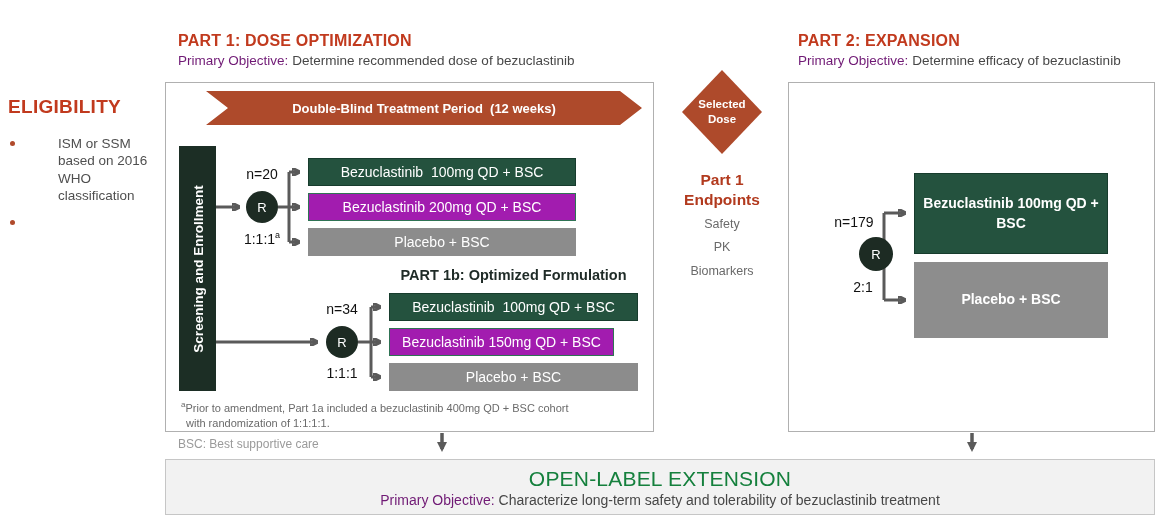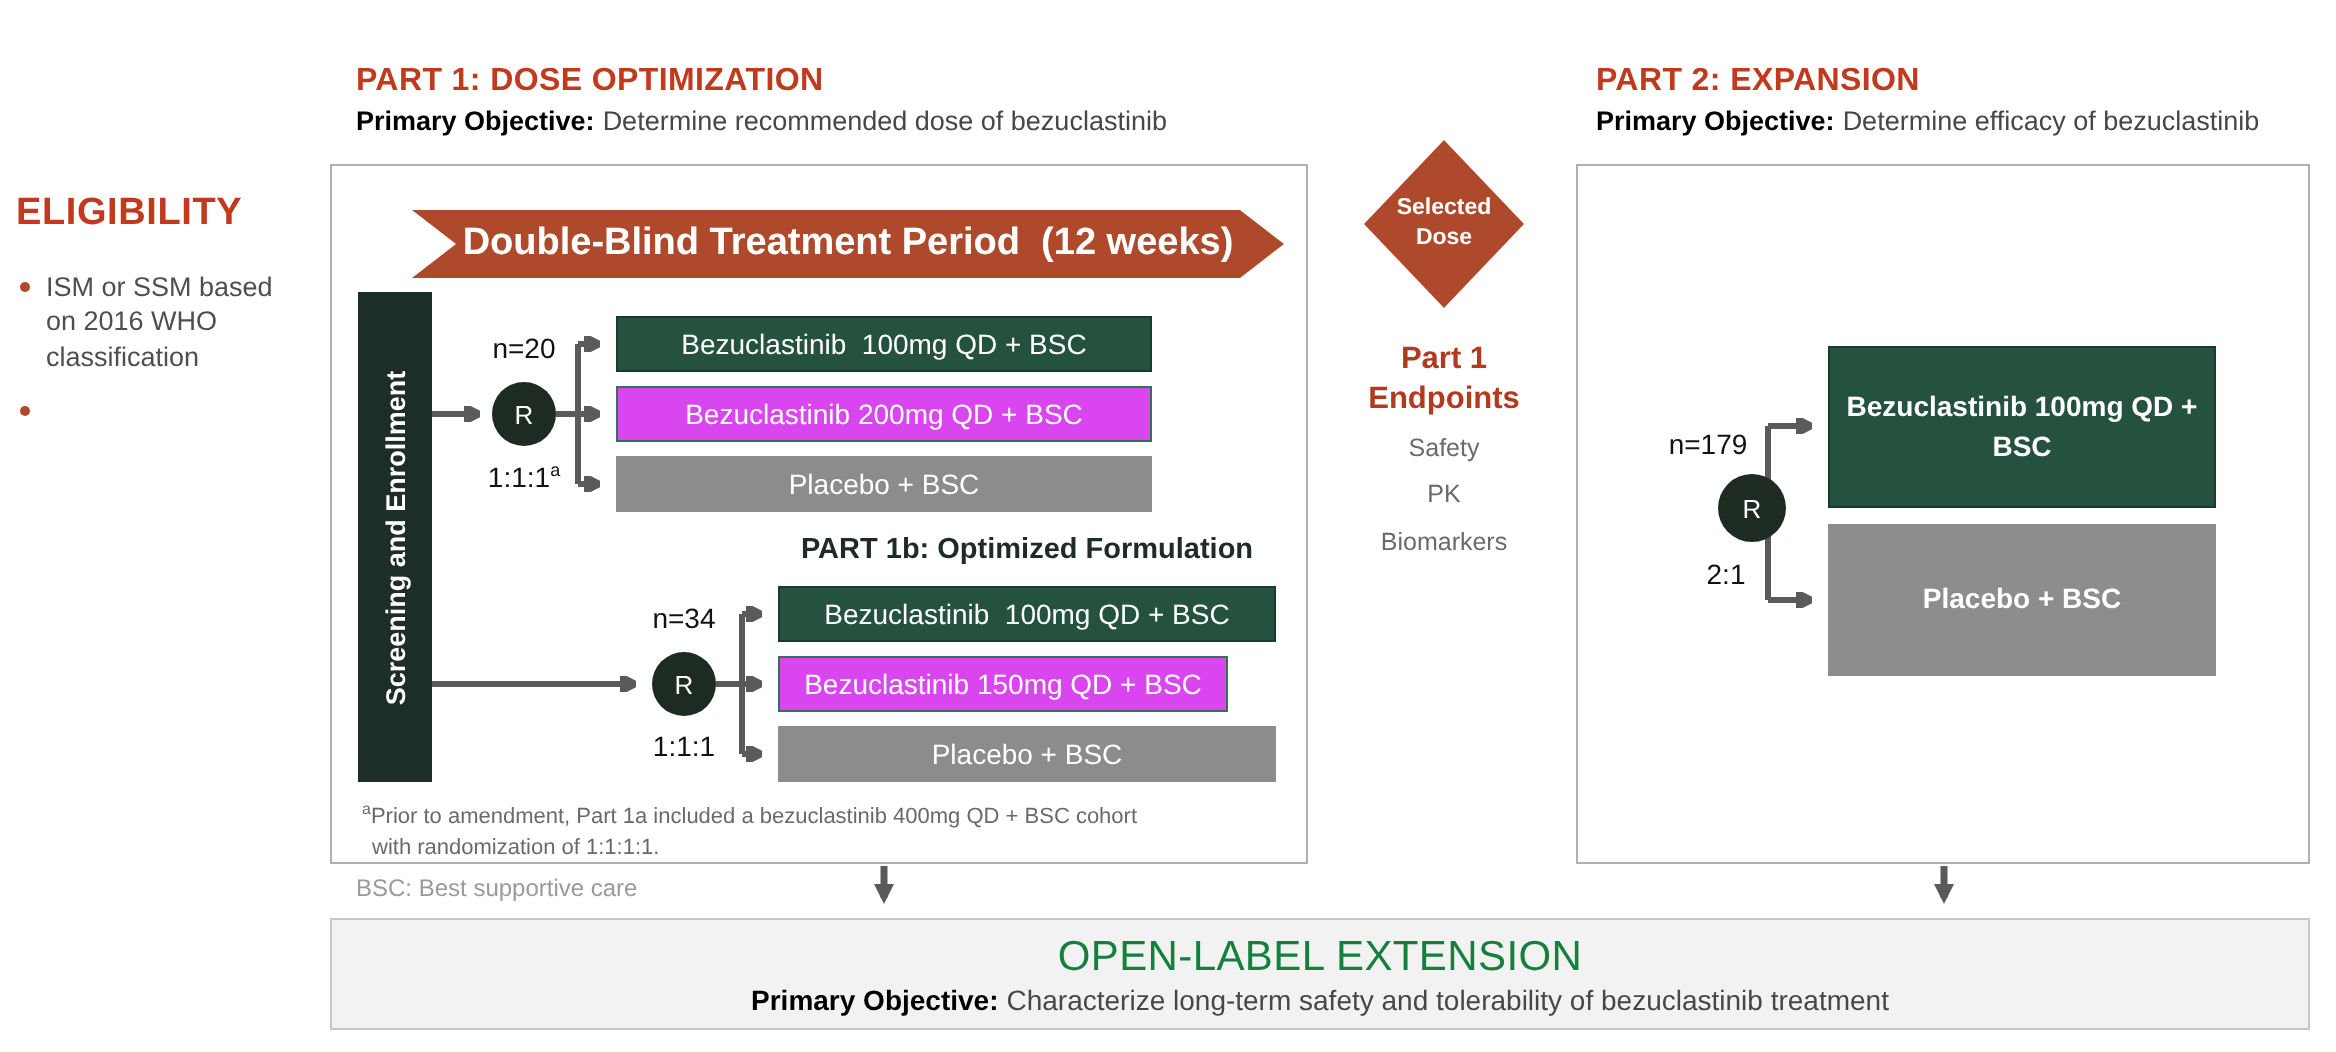--- a/index.html
+++ b/index.html
@@ -3,48 +3,48 @@
 <meta charset="utf-8">
 <style>
   html,body { margin:0; padding:0; background:#ffffff; }
   body { font-family: "Liberation Sans", "DejaVu Sans", sans-serif; }
   #canvas { position:relative; width:1168px; height:526px; background:#ffffff; overflow:hidden; }
 
   
   .abs { position:absolute; }
   .red-head { color:#c13a1e; font-weight:bold; font-size:16px; letter-spacing:.2px; }
   .objective { font-size:13.5px; color:#474747; margin-top:3px; }
-  .objective .obj-label { font-weight:bold; color:#000000; margin-right:4px; }
+  .objective .obj-label { font-weight:normal; color:#701a75; margin-right:4px; }
 
   
   .elig-title { color:#c13a1e; font-weight:bold; font-size:19px; letter-spacing:.3px; }
   .elig-list { margin-top:17px; }
-  .elig-item { display:flex; margin-bottom:10px; }
+  .elig-item { display:flex; margin-bottom:10px;gap:35px; }
   .elig-dot { width:5px; height:5px; border-radius:50%; background:#b04a2b; margin:6px 8px 0 2px; flex:none; }
   .elig-text { width:114px; font-size:13.5px; line-height:1.28; color:#4f4f4f; }
 
   
   .panel { position:absolute; top:82px; height:350px; background:#fff; border:1.5px solid #b0b0b0; box-sizing:border-box; }
   #part1-panel { left:165px; width:489px; }
   #part2-panel { left:788px; width:367px; }
 
   .banner { position:absolute; top:8px; height:34px; background:#ae4a2b; color:#fff;
-            font-weight:bold; font-size:19px; white-space:pre; display:flex; align-items:center; justify-content:center;
-            clip-path:polygon(0 0, calc(100% - 22px) 0, 100% 50%, calc(100% - 22px) 100%, 0 100%, 22px 50%);margin-top:14px; }
+            font-weight:bold; font-size:13px; white-space:pre; display:flex; align-items:center; justify-content:center;
+            clip-path:polygon(0 0, calc(100% - 22px) 0, 100% 50%, calc(100% - 22px) 100%, 0 100%, 22px 50%); }
 
   .screen-bar { position:absolute; left:13px; top:63px; width:37px; height:245px; background:#1c2e25; }
   .screen-bar span { position:absolute; left:50%; top:50%; width:245px; height:37px; line-height:37px;
                      transform:translate(-50%,-50%) rotate(-90deg); text-align:center;
                      color:#fff; font-weight:bold; font-size:13.5px; }
 
   .sub-title { position:absolute; text-align:center; font-weight:bold; font-size:14.5px; color:#1f2b27; }
   .arm { position:absolute; height:28px; display:flex; align-items:center; justify-content:center;
          color:#fff; font-size:14px; white-space:pre; box-sizing:border-box; }
   .arm.dark  { background:#24523e; border:1px solid #173c2d; }
-  .arm.light { background:#d946ef; border:1.5px solid #2f7354; }
+  .arm.light { background:#a21caf; border:1.5px solid #2f7354; }
   .arm.gray  { background:#8c8c8c; }
 
   .nlabel, .ratio { position:absolute; width:70px; text-align:center; font-weight:normal; font-size:14px; color:#111; }
   .ratio sup { font-size:9px; }
   .rcircle { position:absolute; border-radius:50%; background:#1d2b23; color:#fff;
              display:flex; align-items:center; justify-content:center; font-size:13px; }
 
   .connectors { position:absolute; left:0; top:0; pointer-events:none; }
   .connectors path { stroke:#5a5a5a; stroke-width:3; fill:none; }
 

